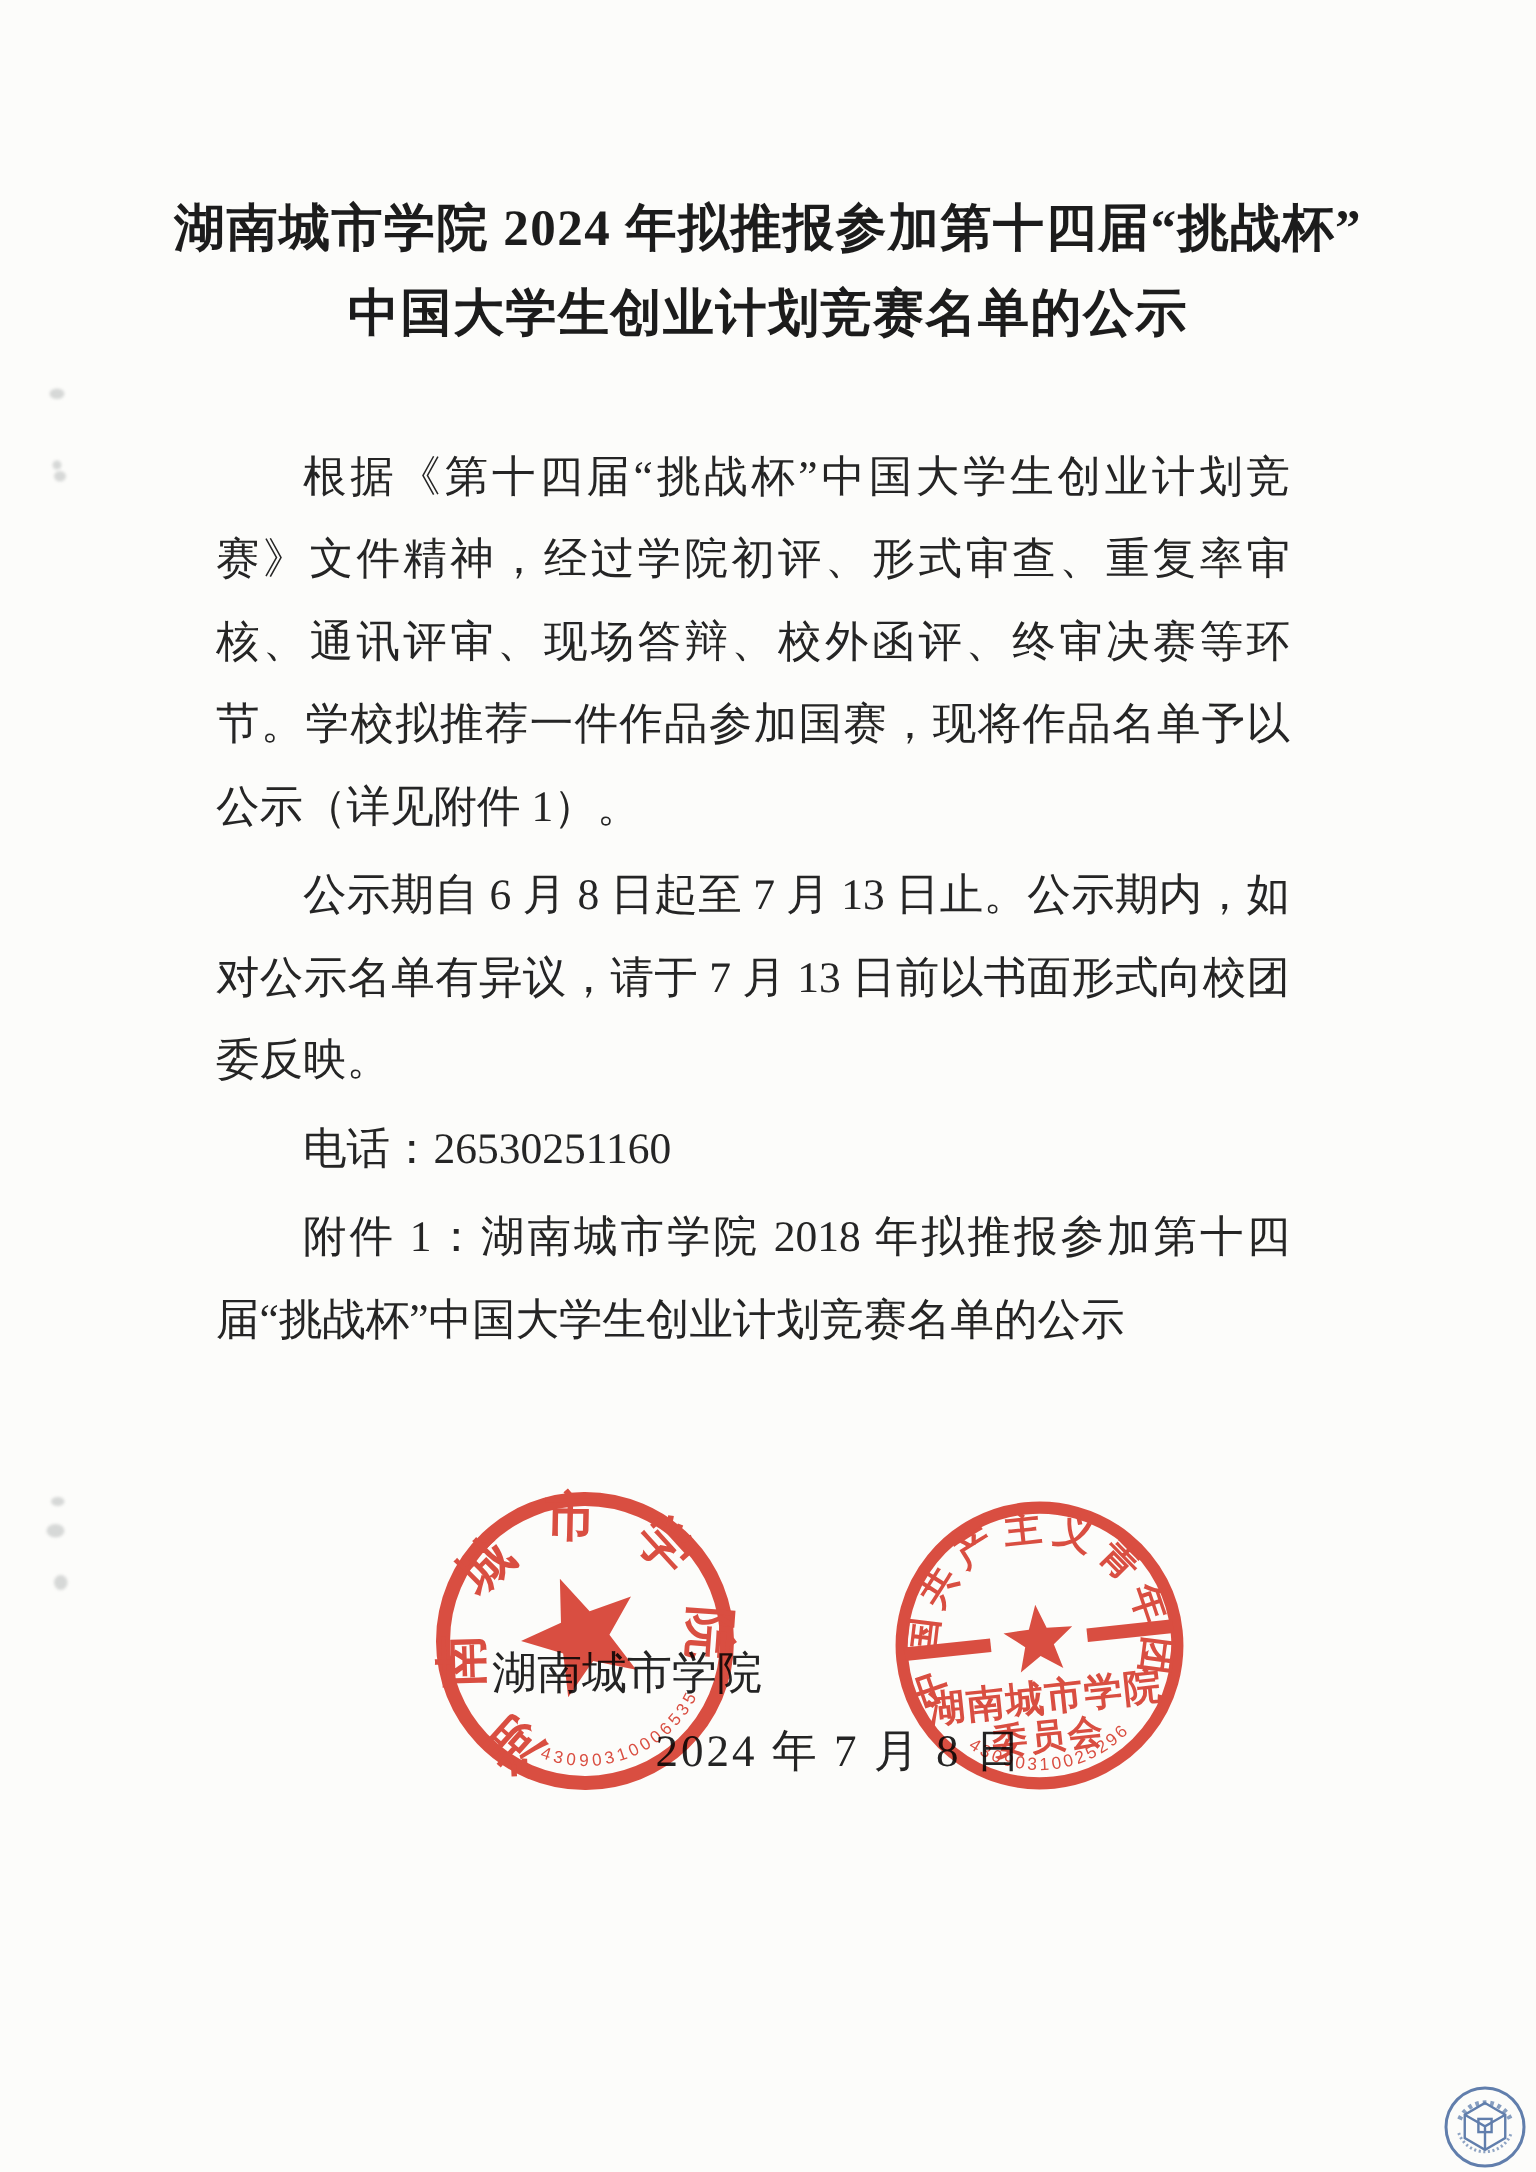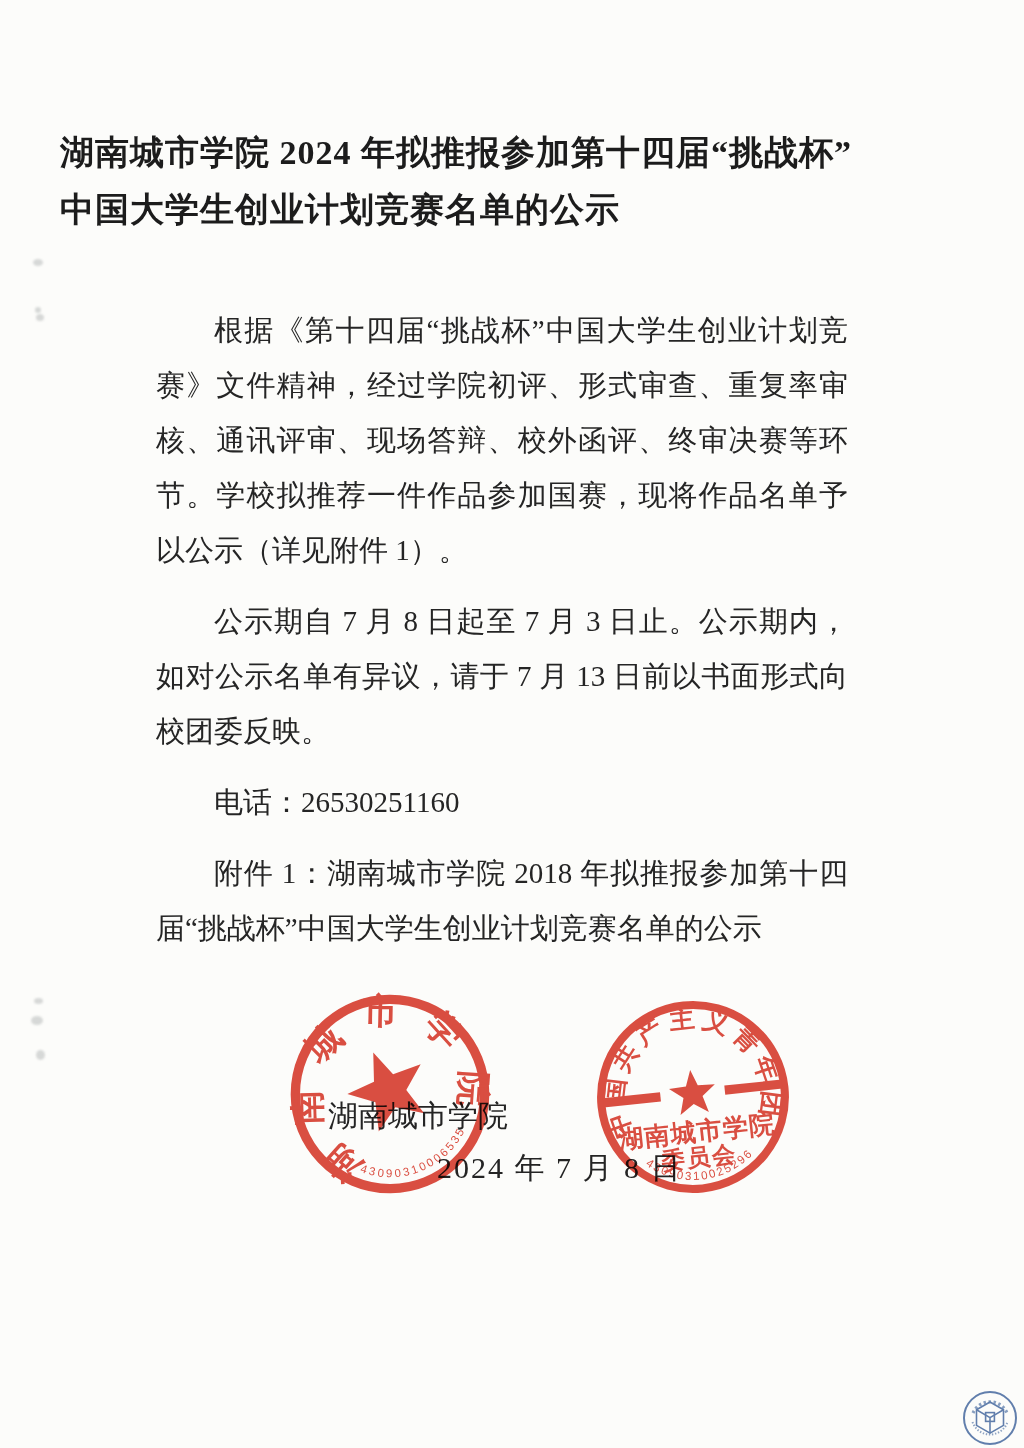--- a/index.html
+++ b/index.html
@@ -3,28 +3,28 @@
 <meta charset="utf-8">
 <style>
   html,body{margin:0;padding:0;background:#e8e8e8;}
   .page{
     position:relative;width:1024px;height:1448px;margin:0 auto;
     background:#fcfcfa;overflow:hidden;
     font-family:"Liberation Serif","DejaVu Serif",serif;color:#222;
   }
   .title{
     position:absolute;top:124px;left:60px;right:60px;
-    font-weight:bold;font-size:34px;line-height:57px;
+    text-align:center;font-weight:bold;font-size:34px;line-height:57px;
     letter-spacing:1px;color:#1c1c1c;
   }
   .bodytext{
     position:absolute;top:287px;left:140px;width:724px;
     font-size:29px;line-height:55px;text-align:justify;color:#252525;
   }
-  .bodytext p{margin:16px;text-indent:2em;}
+  .bodytext p{margin:4px;text-indent:2em;}
   .sig-orgs{
     position:absolute;top:1096px;left:328px;width:522px;
     display:flex;justify-content:space-between;
     font-size:30px;line-height:40px;color:#242424;white-space:nowrap;
   }
   .sig-date{
     position:absolute;top:1148px;left:437px;
     font-size:30px;line-height:40px;color:#242424;white-space:nowrap;
     letter-spacing:2px;
   }
@@ -40,21 +40,21 @@
 
 <div class="page">
 
   <div class="title">
     <div>湖南城市学院 2024 年拟推报参加第十四届“挑战杯”</div>
     <div>中国大学生创业计划竞赛名单的公示</div>
   </div>
 
   <div class="bodytext">
     <p>根据《第十四届“挑战杯”中国大学生创业计划竞赛》文件精神，经过学院初评、形式审查、重复率审核、通讯评审、现场答辩、校外函评、终审决赛等环节。学校拟推荐一件作品参加国赛，现将作品名单予以公示（详见附件 1）。</p>
-    <p>公示期自 7 月 8 日起至 7 月 3 日止。公示期内，如对公示名单有异议，请于 7 月 13 日前以书面形式向校团委反映。</p>
+    <p>公示期自 6 月 8 日起至 7 月 13 日止。公示期内，如对公示名单有异议，请于 7 月 13 日前以书面形式向校团委反映。</p>
     <p>电话：26530251160</p>
     <p>附件 1：湖南城市学院 2018 年拟推报参加第十四届“挑战杯”中国大学生创业计划竞赛名单的公示</p>
   </div>
 
   <div class="sig-orgs">
     <span>湖南城市学院</span>
   </div>
   <div class="sig-date">2024 年 7 月 8 日</div>
 
   <svg class="seal seal-left" viewBox="0 0 200 200">

